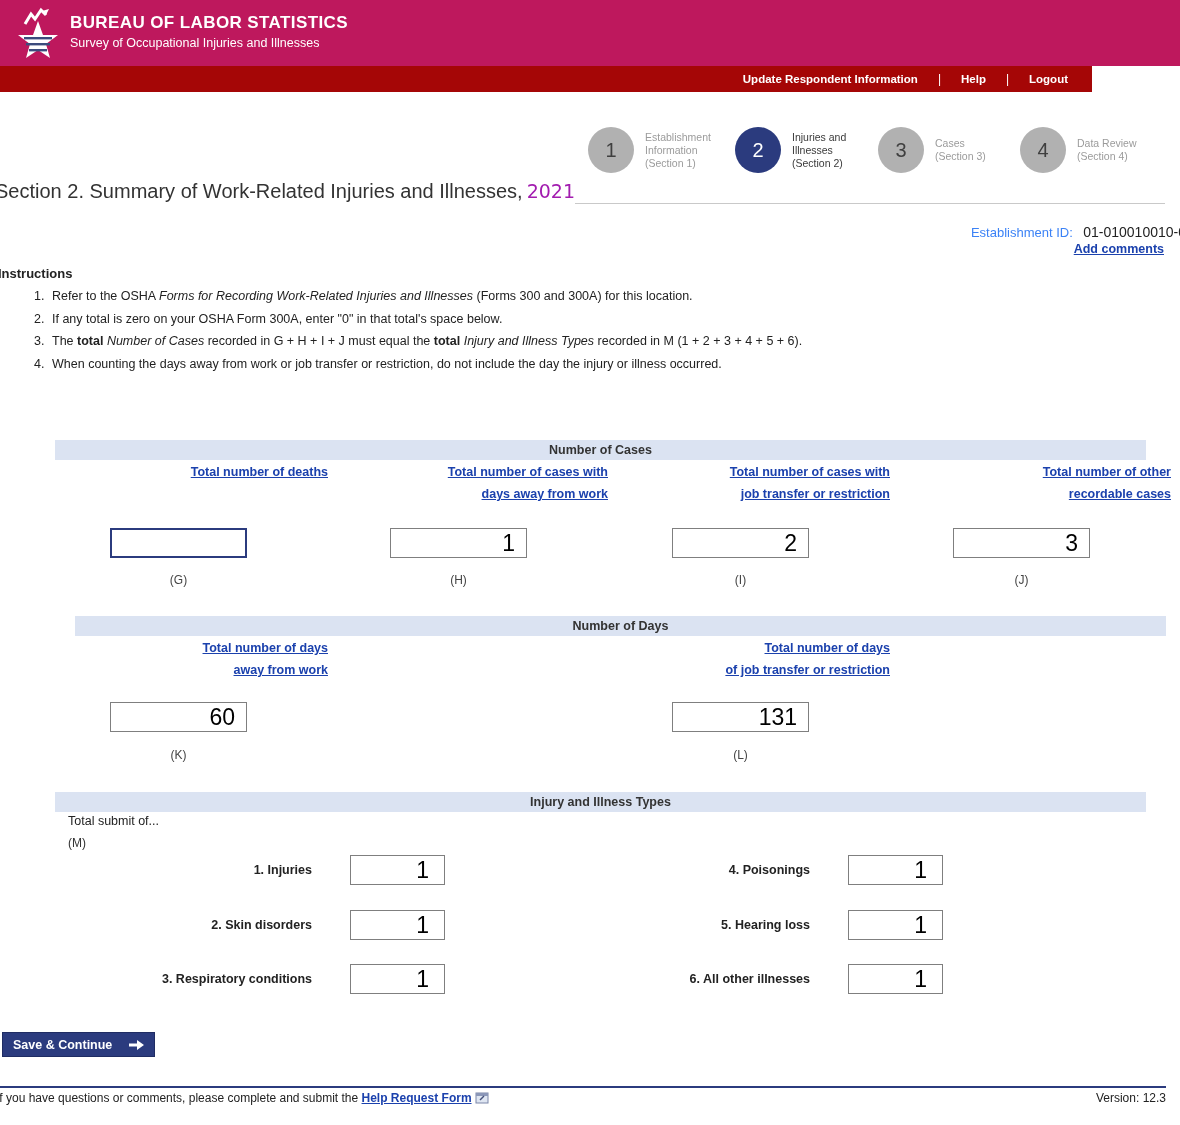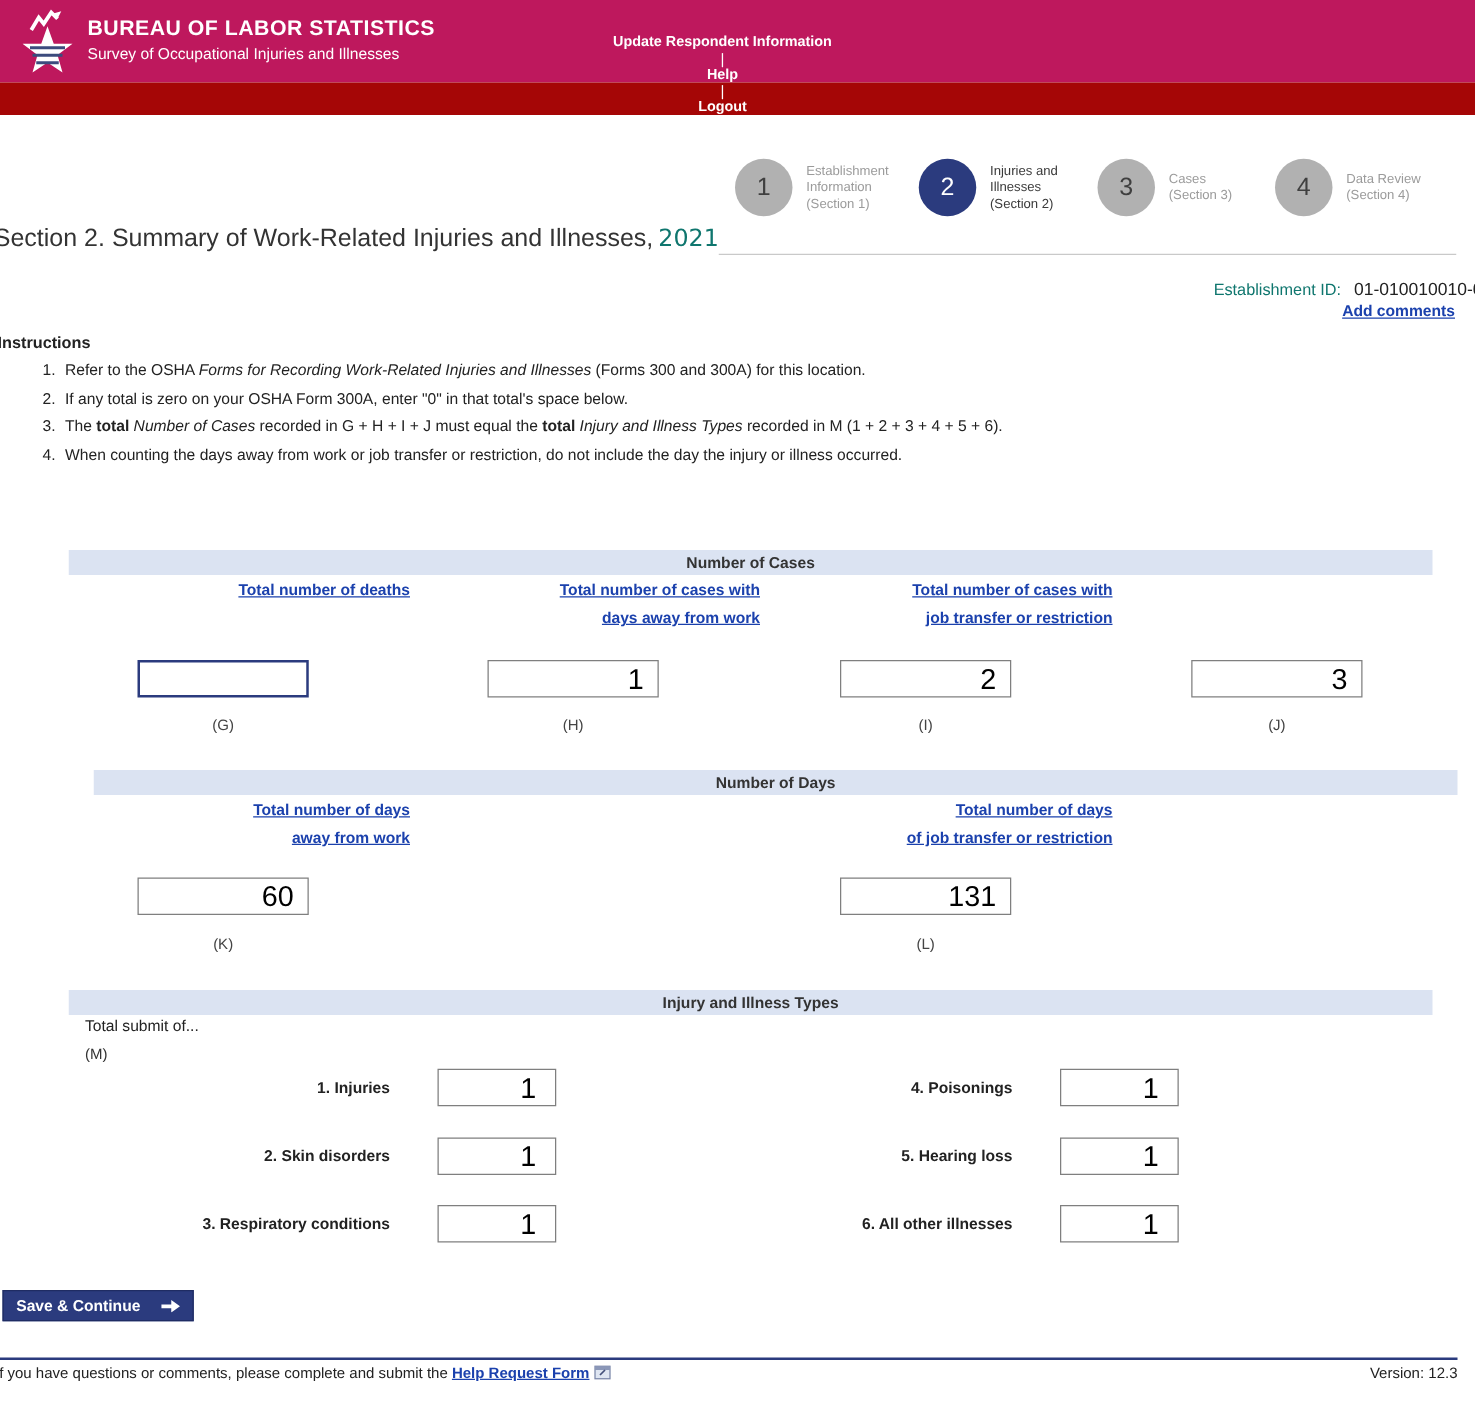--- a/index.html
+++ b/index.html
@@ -7,40 +7,40 @@
   body { font-family:"Liberation Sans", sans-serif; color:#222; }
   #canvas { position:relative; width:1180px; height:1125px; overflow:hidden; background:#fff; }
 
   
   .hdr { position:absolute; left:0; top:0; width:1180px; height:66px; background:#be185d; }
   .hdr .logo { position:absolute; left:18px; top:7px; }
   .hdr .t1 { position:absolute; left:70px; top:13px; color:#fff; font-size:17px; font-weight:bold; letter-spacing:.4px; }
   .hdr .t2 { position:absolute; left:70px; top:36px; color:#fff; font-size:12.5px; }
 
   
-  .redbar { position:absolute; left:0; top:66px; width:1180px; height:26px; background:#a50606;
-            display:flex; align-items:center; justify-content:flex-end; padding-right:24px;flex-direction:column; }
+  .redbar { position:absolute; left:0; top:66px; width:1092px; height:26px; background:#a50606;
+            display:flex; align-items:center; justify-content:flex-end; padding-right:24px; }
   .redbar a { color:#fff; font-size:11.5px; font-weight:bold; text-decoration:none; cursor:pointer; }
   .redbar .sep { color:#fff; margin:0 20px; font-size:12px; }
 
   
   .step { position:absolute; top:127px; display:flex; align-items:center; cursor:pointer; }
   .step .circ { width:46px; height:46px; border-radius:50%; background:#b1b1b1; color:#3f3f3f;
                 font-size:20px; display:flex; align-items:center; justify-content:center; }
   .step.active .circ { background:#2b3b7e; color:#fff; }
   .step .slab { margin-left:11px; font-size:10.5px; line-height:13px; color:#9b9b9b; }
   .step.active .slab { color:#3a3a3a; }
   .slab span { display:block; }
 
   
   .page-title { position:absolute; left:-5px; top:180px; font-size:20px; color:#333; white-space:nowrap; }
-  .page-title .year { font-family:"DejaVu Sans", sans-serif; font-size:19px; color:#0f766e; margin-left:4px; }
+  .page-title .year { font-family:"DejaVu Sans", sans-serif; font-size:19px; color:#a21caf; margin-left:4px; }
   .title-rule { position:absolute; left:575px; top:203px; width:590px; height:1px; background:#c9c9c9; }
   .estab { position:absolute; top:223px; right:-6px; white-space:nowrap; }
-  .estab .elab { font-size:13px; color:#0f766e; }
+  .estab .elab { font-size:13px; color:#3b82f6; }
   .estab .eval { font-size:14px; color:#222; margin-left:6px; }
   .addc { position:absolute; top:242px; right:16px; font-size:12.5px; font-weight:bold;
           color:#1b41ad; text-decoration:underline; cursor:pointer; }
 
   
   .instr-h { position:absolute; left:-2px; top:266px; font-size:13px; font-weight:bold; color:#222; }
   .instr-list { position:absolute; left:24px; top:289px; width:1140px; font-size:12.5px; color:#222; }
   .instr-list li { margin-left:24px; margin-bottom:7.5px; line-height:15px; padding-left:4px; }
   .seg-i { font-style:italic; }
   .seg-b { font-weight:bold; }
@@ -165,20 +165,24 @@
     <a class="lnk">Total number of deaths</a>
   </div>
   <div class="col" style="left:308px; top:461px;">
     <a class="lnk">Total number of cases with</a>
     <a class="lnk">days away from work</a>
   </div>
   <div class="col" style="left:590px; top:461px;">
     <a class="lnk">Total number of cases with</a>
     <a class="lnk">job transfer or restriction</a>
   </div>
+  <div class="col" style="left:871px; top:461px;">
+    <a class="lnk">Total number of other</a>
+    <a class="lnk">recordable cases</a>
+  </div>
 
   <input class="numbox focused" style="left: 110px; top: 528px;" value="">
   <input class="numbox" style="left: 390px; top: 528px;" value="1">
   <input class="numbox" style="left: 672px; top: 528px;" value="2">
   <input class="numbox" style="left: 953px; top: 528px;" value="3">
 
   <div class="letter" style="left:110px; top:573px;">(G)</div>
   <div class="letter" style="left:390px; top:573px;">(H)</div>
   <div class="letter" style="left:672px; top:573px;">(I)</div>
   <div class="letter" style="left:953px; top:573px;">(J)</div>

